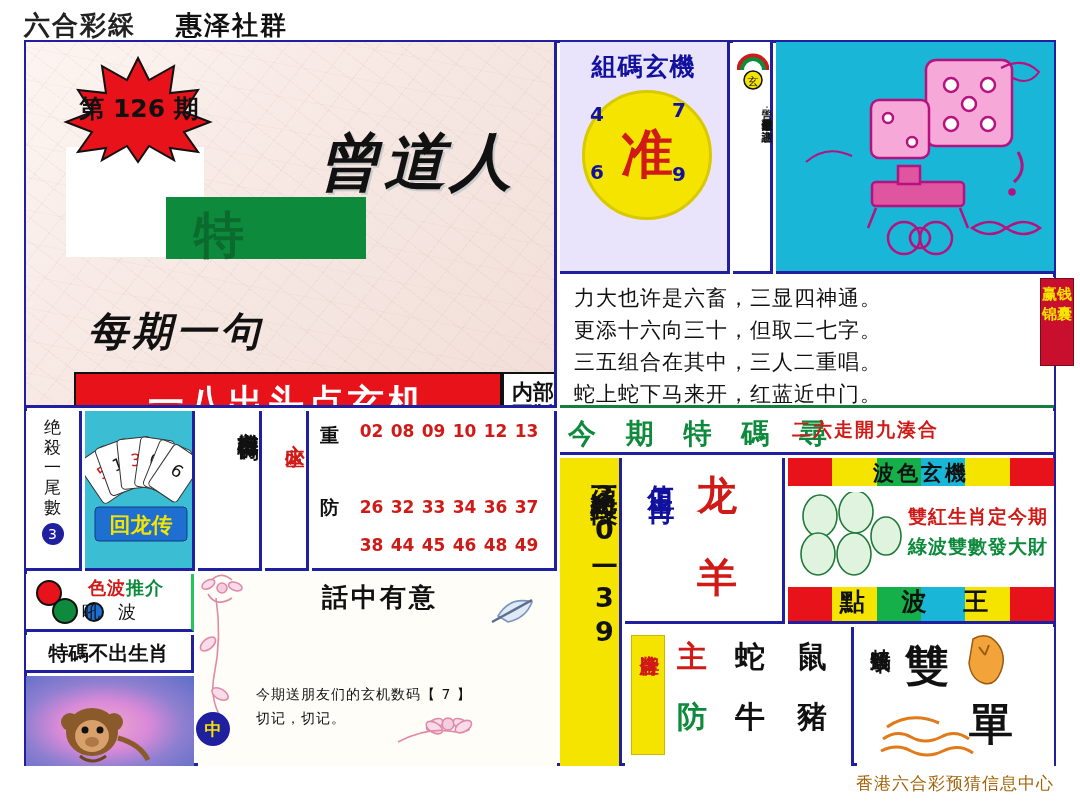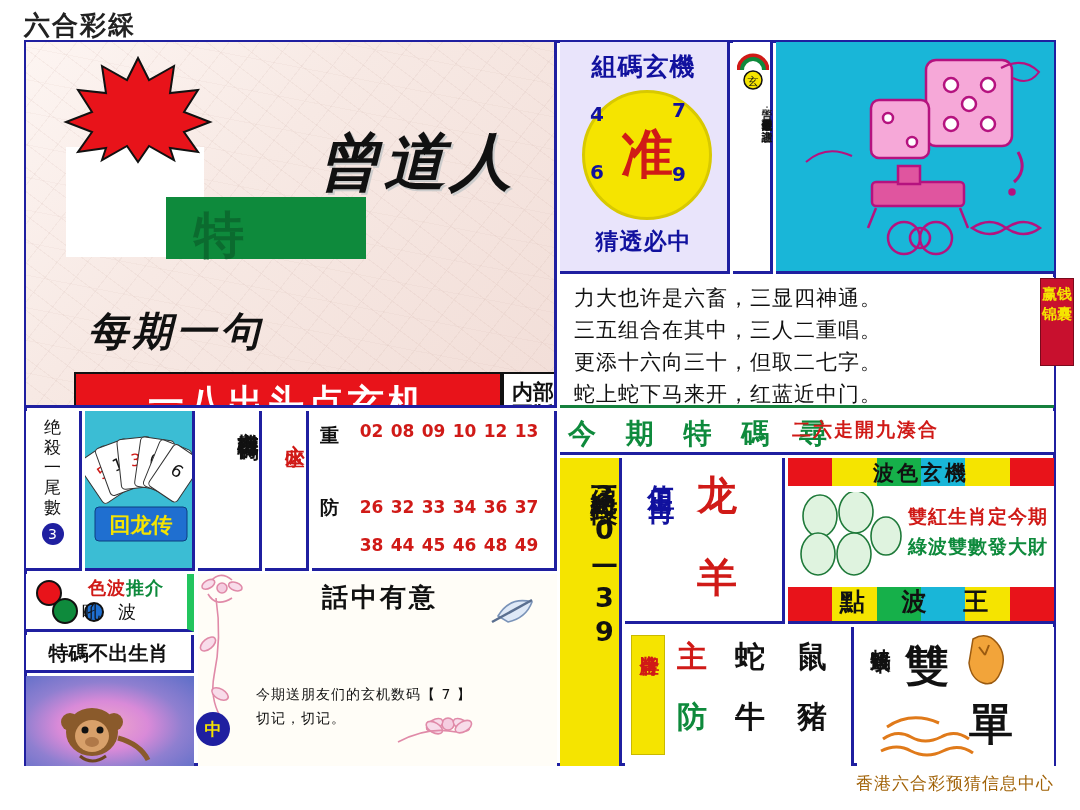--- a/index.html
+++ b/index.html
@@ -130,21 +130,21 @@
   .jpsx .b1{position:absolute;left:110px;top:70px;font-size:30px;font-weight:bold;color:#111;}
   .jpsx .b2{position:absolute;left:172px;top:70px;font-size:30px;font-weight:bold;color:#111;}
 
   .tmds{position:absolute;left:857px;top:627px;width:197px;height:139px;background:#fff;box-sizing:border-box;overflow:hidden;}
   .tmds .vt{position:absolute;left:4px;top:6px;width:34px;height:124px;writing-mode:vertical-rl;text-orientation:upright;font-size:20px;font-weight:bold;color:#111;letter-spacing:2px;}
   .tmds .sh{position:absolute;left:48px;top:10px;font-size:44px;font-weight:bold;color:#111;}
   .tmds .dan{position:absolute;left:112px;top:68px;font-size:44px;font-weight:bold;color:#111;}
   .tmds svg{position:absolute;}
 
   
-  .sbtj{position:absolute;left:26px;top:574px;width:168px;height:58px;background:#fff;border-right:7px solid #22c55e;border-bottom:3px solid #1f1fa0;box-sizing:border-box;}
+  .sbtj{position:absolute;left:26px;top:574px;width:168px;height:58px;background:#fff;border-right:3px solid #22c55e;border-bottom:3px solid #1f1fa0;box-sizing:border-box;}
   .sbtj .tt{position:absolute;left:62px;top:2px;font-size:18px;font-weight:bold;color:#d01a17;letter-spacing:1px;}
   .sbtj .tt em{font-style:normal;color:#0e8a3c;}
   .sbtj .row{position:absolute;left:56px;top:26px;font-size:18px;color:#111;}
   .sbtj .ball{position:absolute;width:22px;height:22px;border-radius:50%;}
   .sbtj .b1{left:10px;top:6px;background:#e8131a;border:2px solid #111;}
   .sbtj .b2{left:26px;top:24px;background:#0e8a3c;border:2px solid #111;}
   .sbtj .b3{left:58px;top:28px;width:16px;height:16px;background:#1f6fd0;border:2px solid #111;}
 
   .tmbc{position:absolute;left:26px;top:635px;width:168px;height:38px;background:#fff;border-right:3px solid #1f1fa0;border-bottom:3px solid #1f1fa0;box-sizing:border-box;}
   .tmbc span{position:absolute;left:50%;top:50%;transform:translate(-50%,-50%);font-size:20px;font-weight:bold;color:#111;white-space:nowrap;}
@@ -164,33 +164,35 @@
 
   .logo-circ{position:absolute;left:196px;top:712px;width:34px;height:34px;border-radius:50%;background:#1f1fa0;color:#f5e400;font-size:17px;font-weight:bold;display:flex;align-items:center;justify-content:center;z-index:9;}
 </style>
 </head>
 <body>
 
 <div class="page">
 
   <div class="hdr">
     <div class="h1">六合彩綵</div>
+    <div class="h2">惠泽社群</div>
   </div>
 
   <div class="frame"></div>
 
   <div class="tl">
     <div class="texture"></div>
     <div class="whitebox"></div>
     <div class="greenbox"></div>
     <div class="starburst">
       <svg viewBox="0 0 180 108">
         <polygon points="90,2 101,24 126,10 122,37 150,34 136,56 162,66 136,76 150,96 122,92 126,104 101,90 90,106 79,90 54,104 58,92 30,96 44,76 18,66 44,56 30,34 58,37 54,10 79,24" fill="#e8131a" stroke="#111" stroke-width="2"></polygon>
       </svg>
     </div>
+    <div class="issue">第 126 期</div>
     <div class="zdr">曾道人</div>
     <div class="te">特</div>
     <div class="mqyj">每期一句</div>
     <div class="redbar">
       <span>一八出头点玄机</span>
     </div>
     <div class="nbzb">
       <b>内部</b>
       <b>正版</b>
     </div>
@@ -198,21 +200,20 @@
 
   <div class="zmxj">
     <div class="t">組碼玄機</div>
     <div class="circle">
       <div class="zhun">准</div>
     </div>
     <div class="n n1">4</div>
     <div class="n n2">7</div>
     <div class="n n3">6</div>
     <div class="n n4">9</div>
-    <div class="b">猜透必中</div>
   </div>
 
   <div class="warn">
     <div class="logo">
       <svg viewBox="0 0 32 48" width="32" height="48">
         <path d="M2,24 A14,14 0 0 1 30,24" fill="none" stroke="#d01a17" stroke-width="5"></path>
         <path d="M5,24 A11,11 0 0 1 27,24" fill="none" stroke="#0e8a3c" stroke-width="4"></path>
         <circle cx="16" cy="34" r="9" fill="#f5e400" stroke="#111" stroke-width="1.5"></circle>
         <text x="16" y="39" font-size="11" text-anchor="middle" fill="#111">玄</text>
       </svg>
@@ -243,22 +244,22 @@
         <path d="M242,110 q10,18 -4,30" stroke-width="3"></path>
         <circle cx="236" cy="150" r="2.5" fill="#b5127f"></circle>
         <path d="M225,26 q22,-12 38,4 q-10,14 -26,6" stroke-width="2"></path>
         <path d="M30,120 q20,-18 46,-6" stroke-width="2"></path>
       </g>
     </svg>
   </div>
 
   <div class="poem">
     <div>力大也许是六畜，三显四神通。</div>
+    <div>更添十六向三十，但取二七字。</div>
     <div>三五组合在其中，三人二重唱。</div>
-    <div>更添十六向三十，但取二七字。</div>
     <div>蛇上蛇下马来开，红蓝近中门。</div>
   </div>
   <div class="ylj">赢钱锦囊</div>
 
   <div class="jsyws">
     <div class="v">绝<br>殺<br>一<br>尾<br>數</div>
     <div class="c3">3</div>
   </div>
 
   <div class="cards">

